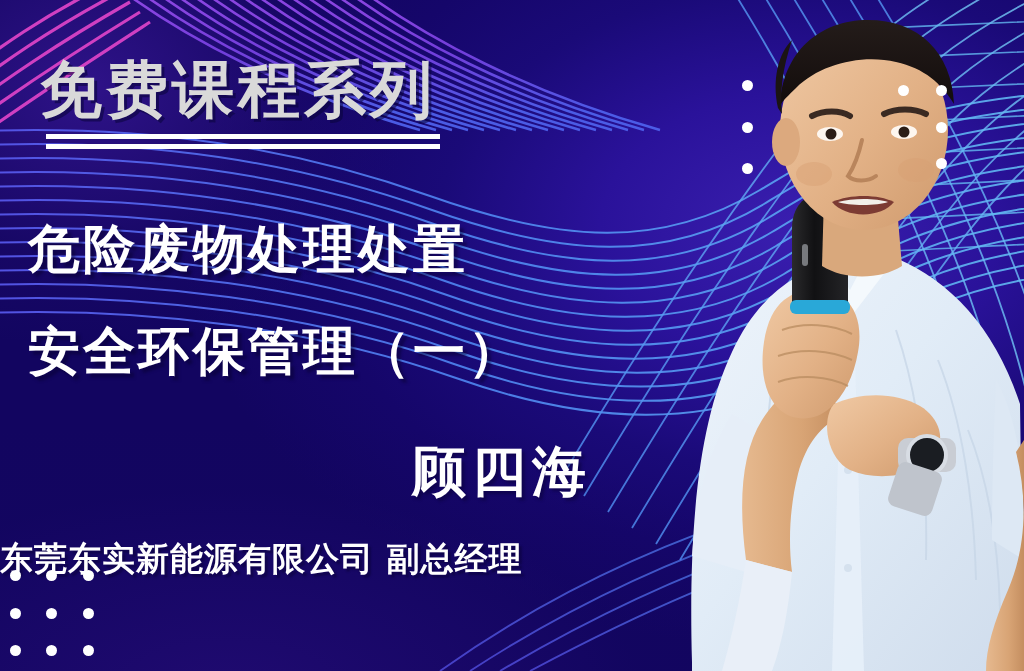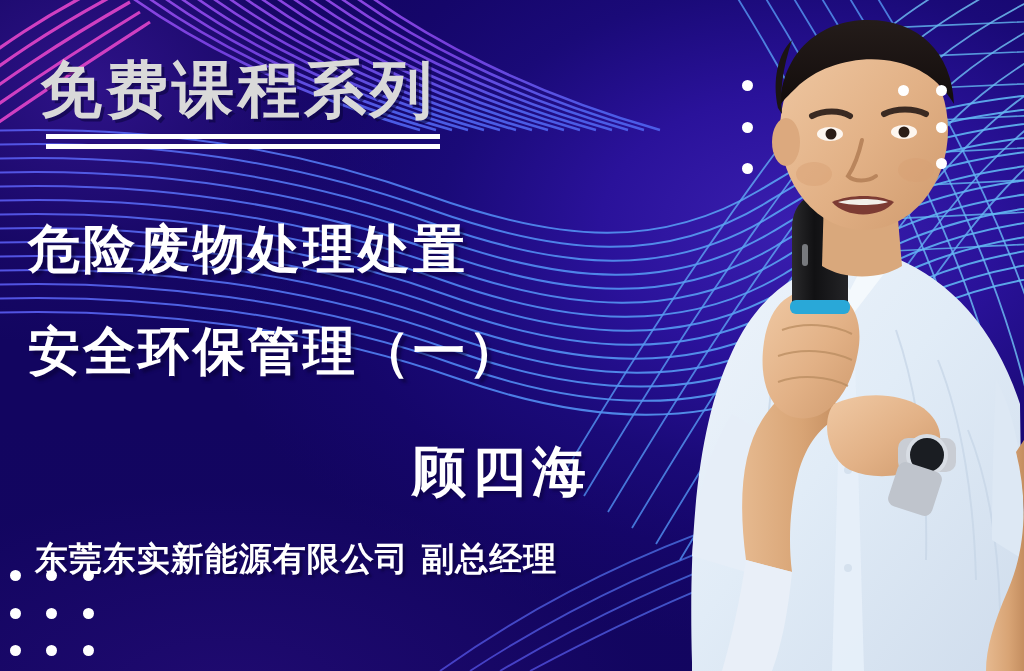--- a/index.html
+++ b/index.html
@@ -101,21 +101,21 @@
     color: #ffffff;
     text-shadow: 3px 3px 3px rgba(8,2,48,0.45);
     white-space: nowrap;
     margin-top: 8px;
   }
   .speaker-role {
     position: absolute;
     left: 0;
     top: 537px;
     width: 592px;
-    text-align: center;
+    text-align: left;
     font-family: "DejaVu Serif", "Liberation Serif", serif;
     font-weight: bold;
     font-size: 33px;
     letter-spacing: 1px;
     color: #ffffff;
     text-shadow: 3px 3px 2px rgba(8,2,48,0.45);
     white-space: nowrap;
   }
 
   

